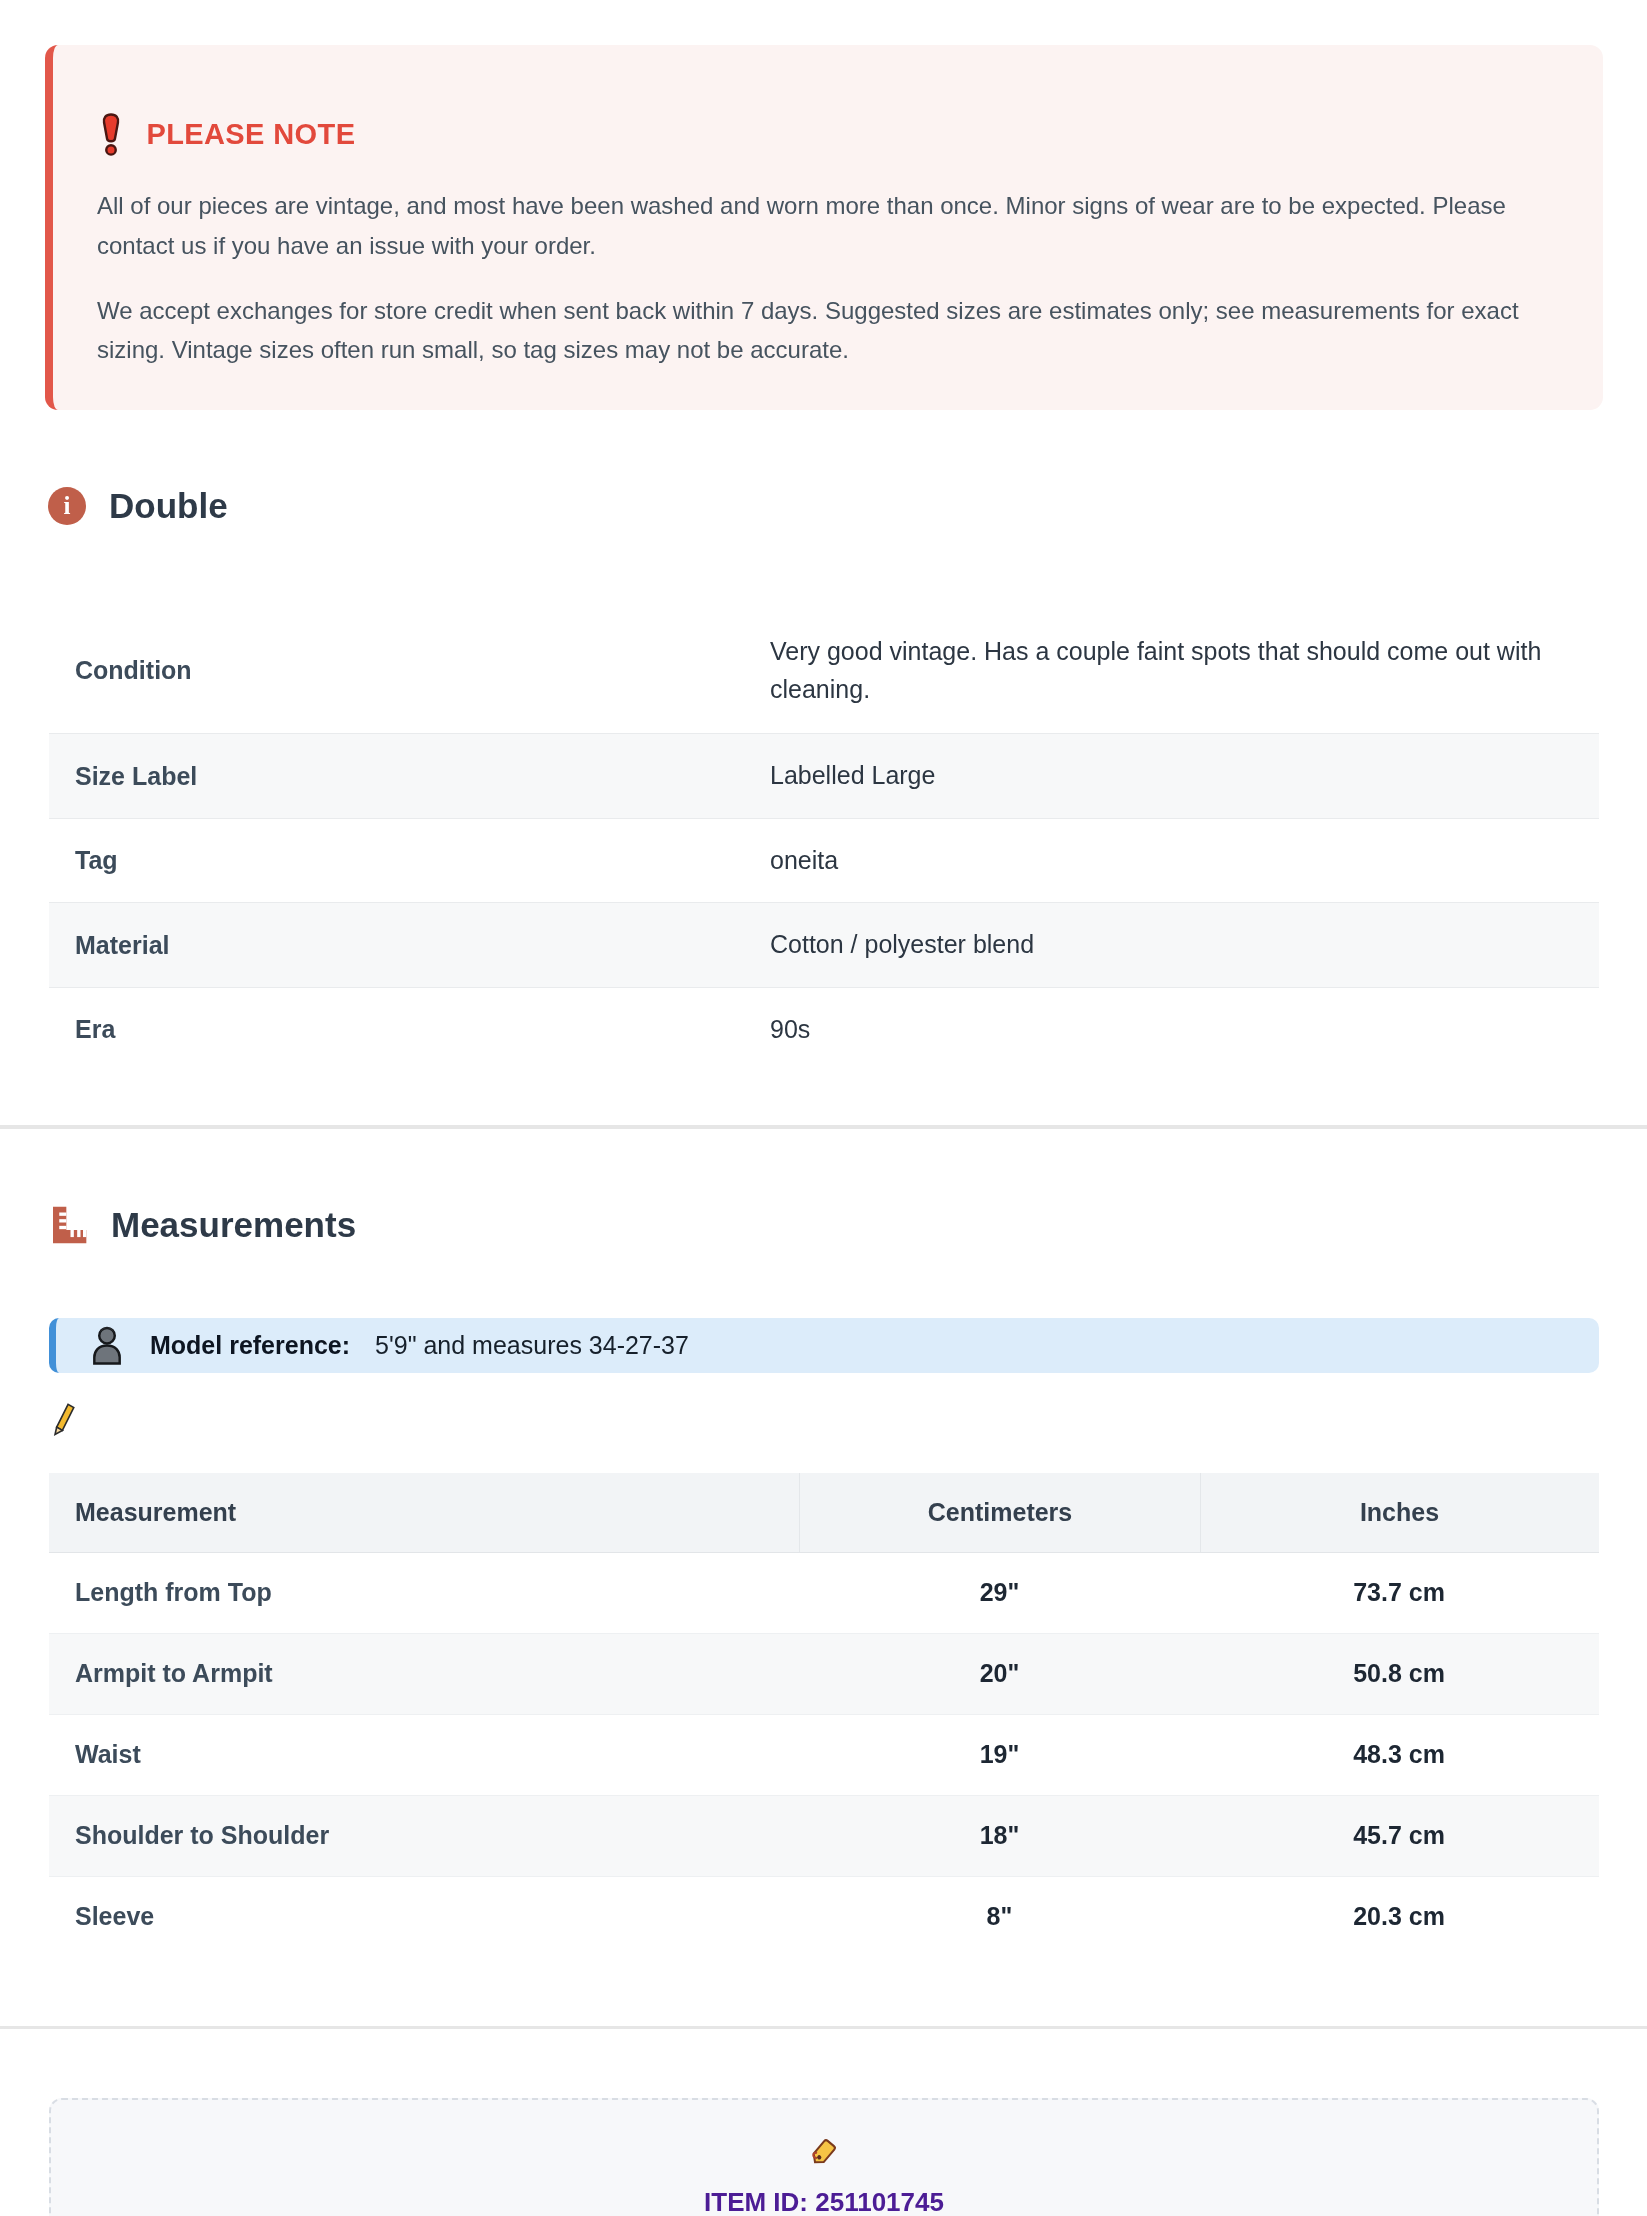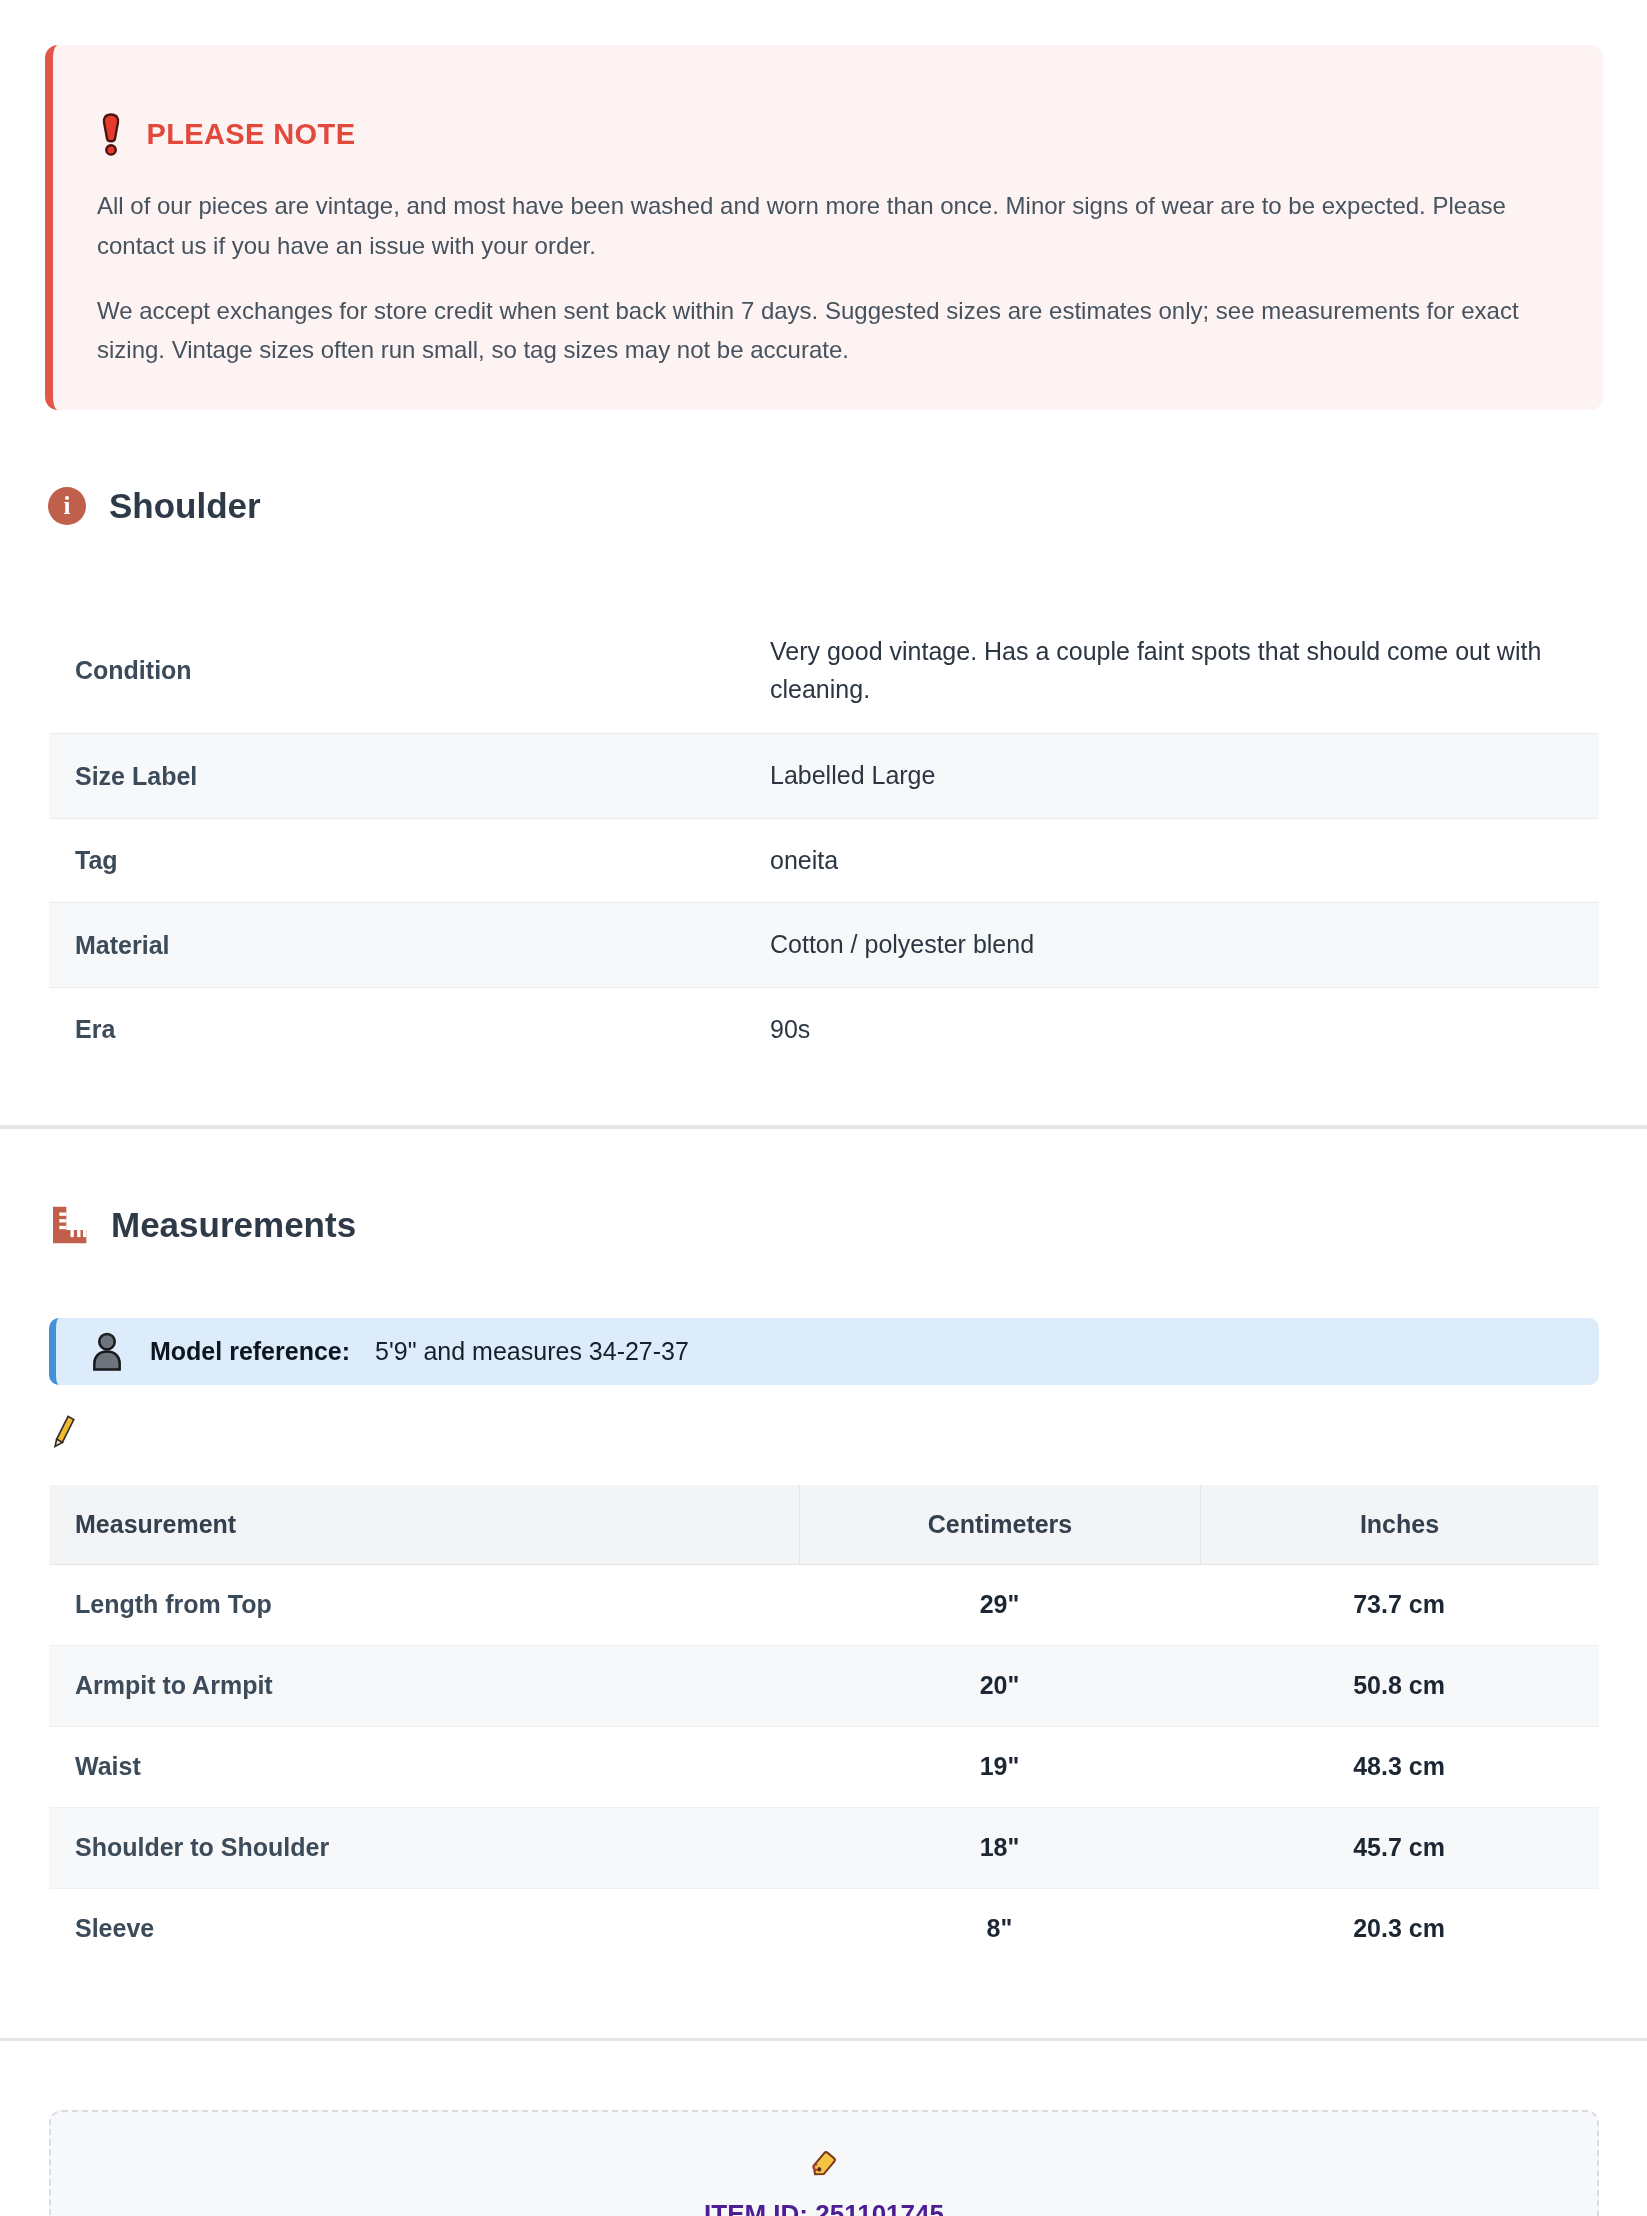--- a/index.html
+++ b/index.html
@@ -62,21 +62,21 @@
   
   .page-divider{ height:3.3px; background:var(--divider); margin-top:54px; }
   .page-divider.second{ margin-top:69px; }
   
   .ruler-wrap{ width:40px; height:40px; flex:0 0 auto; display:flex; }
   .callout{
     margin:73px 49px 0 49px;
     background:var(--blue-bg);
     border-left:7.4px solid var(--blue);
     border-radius:10px;
-    padding:12px 33px;
+    padding:6px 33px;
     display:flex; align-items:center; gap:25px;
     font-size:25px; color:#16202b;
   }
   .callout .bold-label{ font-weight:700; color:#0d1521; }
   .measure-note{
     margin:28px 49px 0 51px;
     display:flex; align-items:center; gap:13px;
     font-size:24px; color:#1d2630;
   }
   
@@ -120,21 +120,21 @@
       </svg>
     </span>
     <span>PLEASE NOTE</span>
   </div>
   <p>All of our pieces are vintage, and most have been washed and worn more than once. Minor signs of wear are to be expected. Please contact us if you have an issue with your order.</p>
   <p>We accept exchanges for store credit when sent back within 7 days. Suggested sizes are estimates only; see measurements for exact sizing. Vintage sizes often run small, so tag sizes may not be accurate.</p>
 </section>
 
 <div class="section-heading">
   <span class="info-circle icon">i</span>
-  <span>Shoulder</span>
+  <span>Double</span>
 </div>
 
 <div class="details-list">
   <div class="detail-row tall">
     <div class="detail-label">Condition</div>
     <div class="detail-value">Very good vintage. Has a couple faint spots that should come out with cleaning.</div>
   </div>
   <div class="detail-row alt">
     <div class="detail-label">Size Label</div>
     <div class="detail-value">Labelled Large</div>

